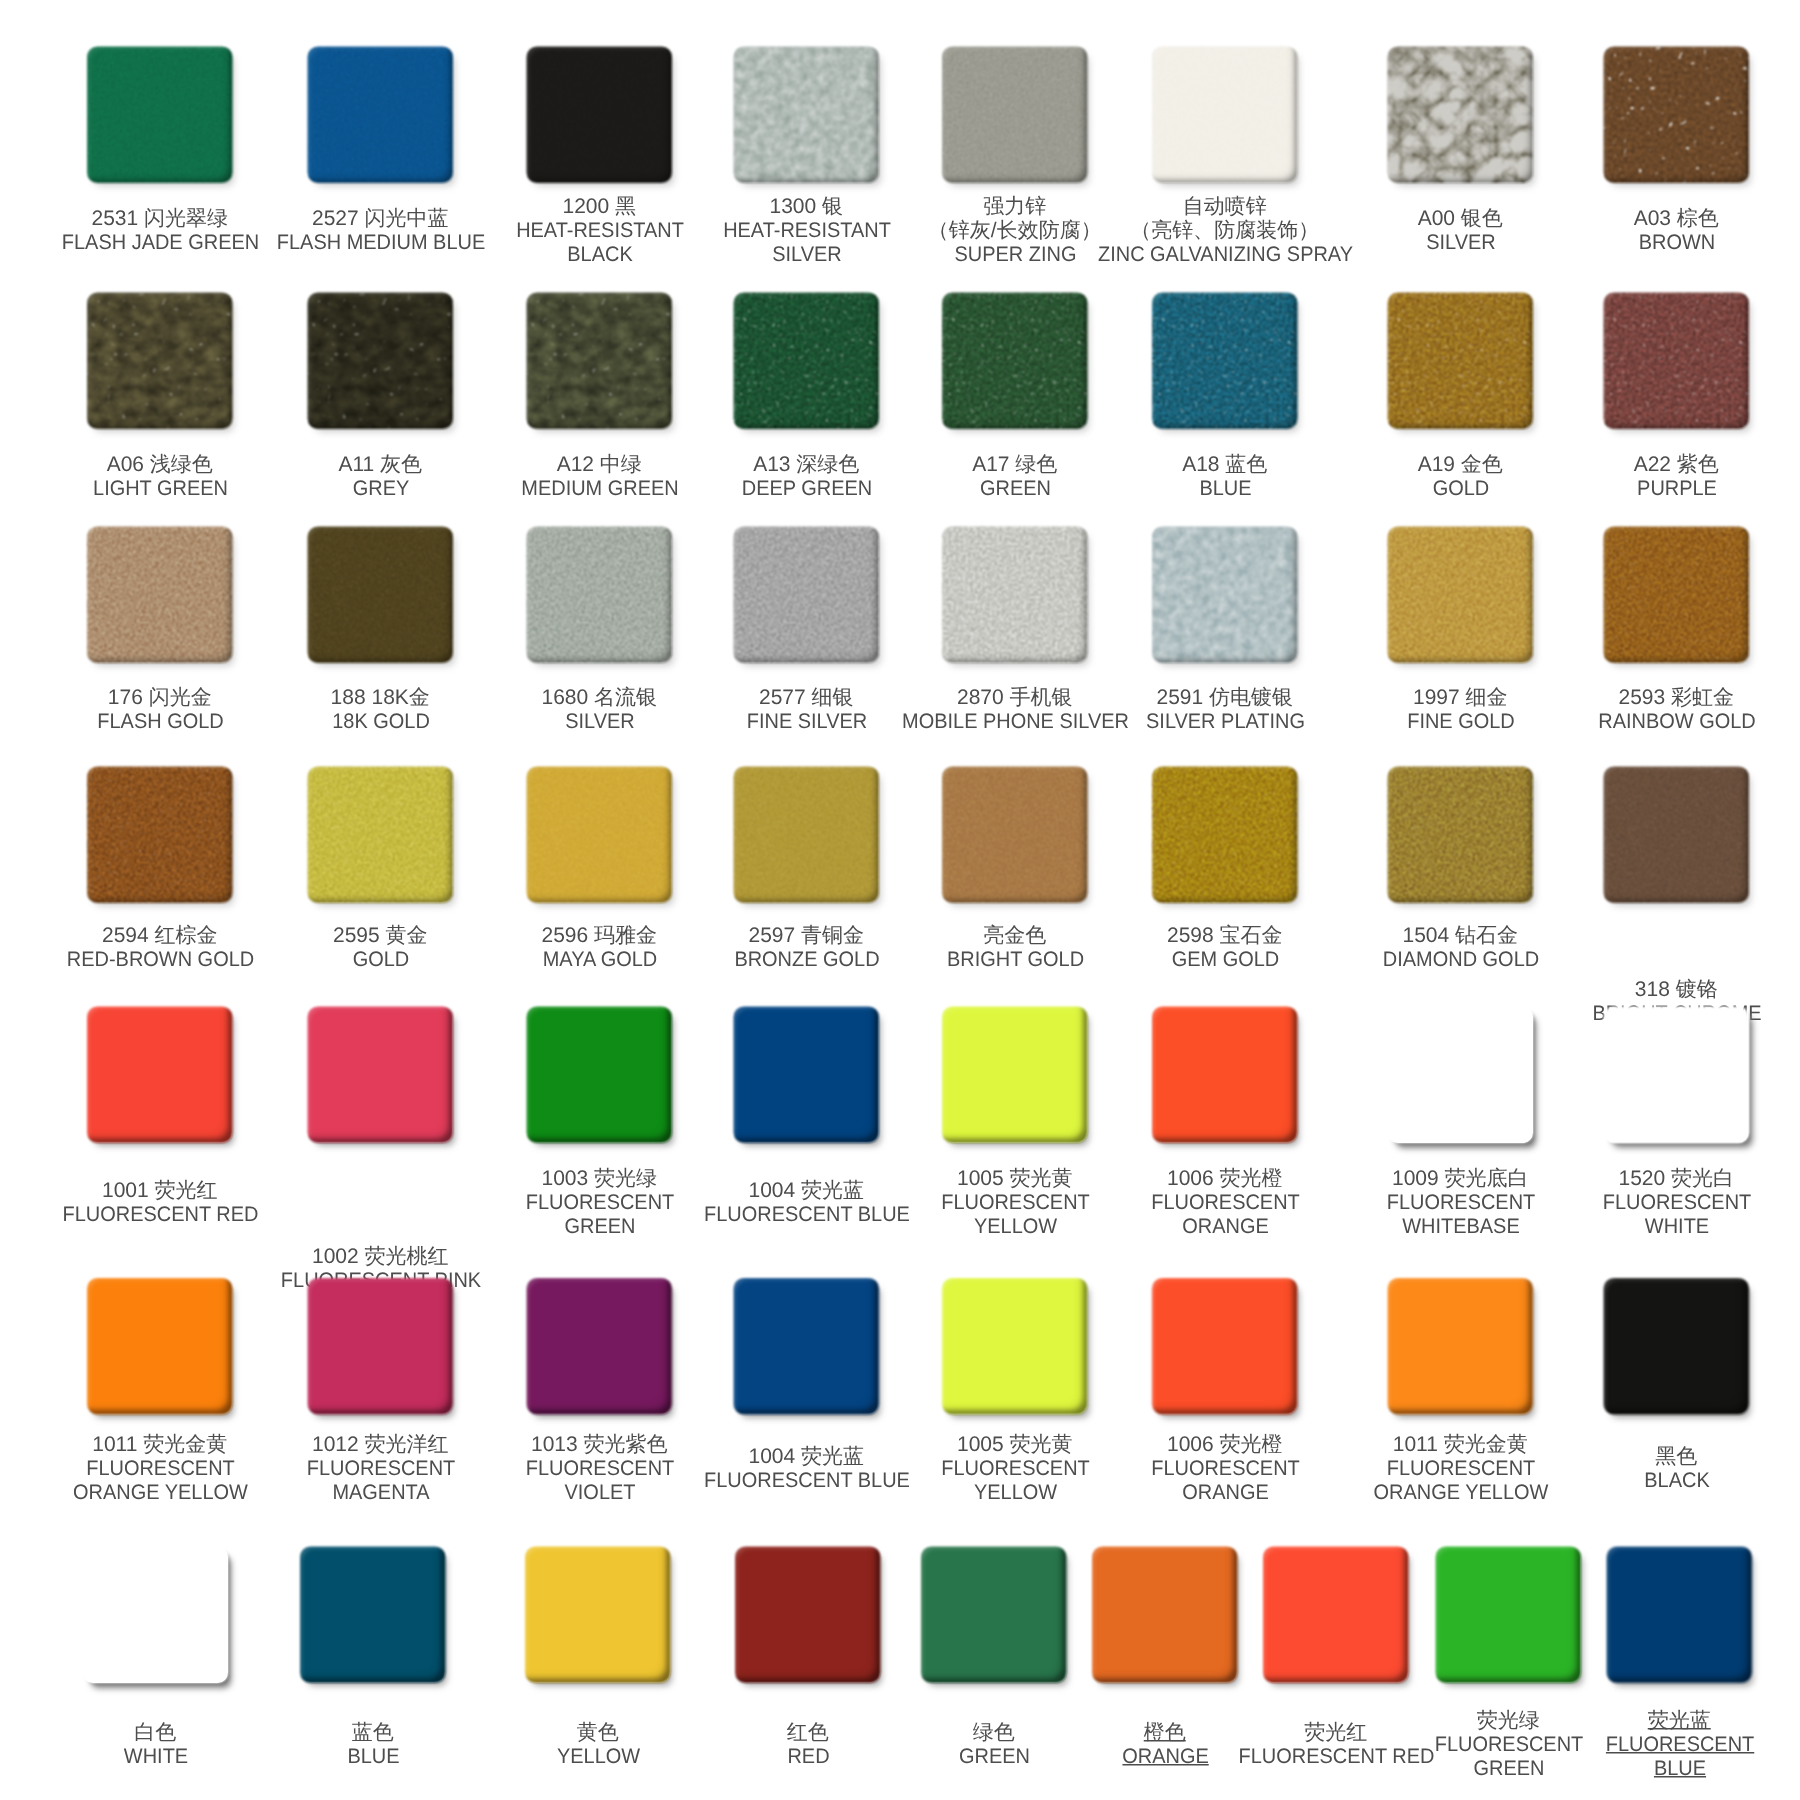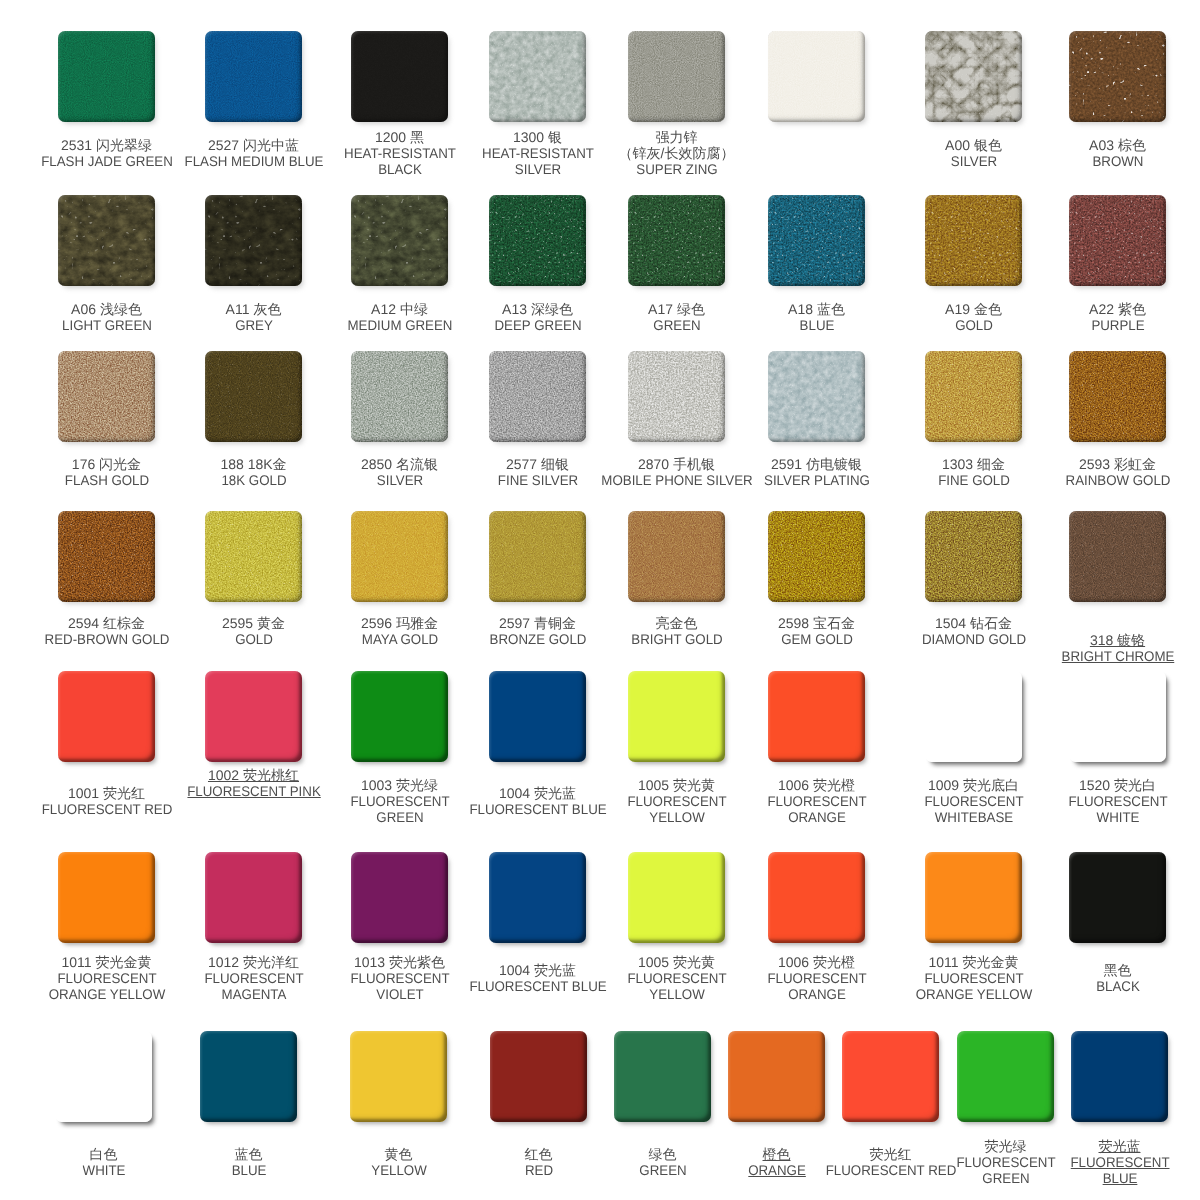--- a/index.html
+++ b/index.html
@@ -221,20 +221,25 @@
 <div class="swwrap" style="left:768px;top:31px;width:97px;height:91px;box-shadow:3px 4px 5px -2px rgba(150,150,150,.45);">
       <div class="sw" style="background: rgb(243, 240, 232);">
         <div class="texlayer" style="mix-blend-mode:overlay;opacity:0.32;">
           <svg xmlns="http://www.w3.org/2000/svg" preserveAspectRatio="none">
             <rect width="100%" height="100%" filter="url(#fGrain)"></rect>
           </svg>
         </div>
         <div class="bevel" style="box-shadow:inset -3px -3px 3px -1px rgba(0,0,0,.26),inset -6px -6px 6px -4px rgba(0,0,0,.16),inset 3px 3px 3px -2px rgba(255,255,255,.14);"></div>
       </div>
     </div>
+    <div class="lbl" style="left:816.5px;top:130px;transform:translateX(-50%);">
+      <span class="cn">自动喷锌</span>
+      <span class="cn">（亮锌、防腐装饰）</span>
+      <span class="en">ZINC GALVANIZING SPRAY</span>
+    </div>
 <div class="swwrap" style="left:925px;top:31px;width:97px;height:91px;box-shadow:3px 4px 5px -2px rgba(150,150,150,.45);">
       <div class="sw" style="background: rgb(145, 142, 129);">
         <div class="texlayer" style="mix-blend-mode:overlay;opacity:0.55;">
           <svg xmlns="http://www.w3.org/2000/svg" preserveAspectRatio="none">
             <rect width="100%" height="100%" filter="url(#fCrackle)"></rect>
           </svg>
         </div>
         <div class="texlayer" style="opacity:0.25;">
           <svg xmlns="http://www.w3.org/2000/svg" preserveAspectRatio="none">
             <rect width="100%" height="100%" filter="url(#fFlecksFine)"></rect>
@@ -465,21 +470,21 @@
         </div>
         <div class="texlayer" style="opacity:0.42;">
           <svg xmlns="http://www.w3.org/2000/svg" preserveAspectRatio="none">
             <rect width="100%" height="100%" filter="url(#fFlecksFine)"></rect>
           </svg>
         </div>
         <div class="bevel" style="box-shadow:inset -3px -3px 3px -1px rgba(0,0,0,.26),inset -6px -6px 6px -4px rgba(0,0,0,.16),inset 3px 3px 3px -2px rgba(255,255,255,.14);"></div>
       </div>
     </div>
     <div class="lbl" style="left:399.5px;top:457px;transform:translateX(-50%);">
-      <span class="cn">2850 名流银</span>
+      <span class="cn">1680 名流银</span>
       <span class="en">SILVER</span>
     </div>
 <div class="swwrap" style="left:489px;top:351px;width:97px;height:91px;box-shadow:3px 4px 5px -2px rgba(150,150,150,.45);">
       <div class="sw" style="background: rgb(165, 165, 165);">
         <div class="texlayer" style="mix-blend-mode:overlay;opacity:0.48;">
           <svg xmlns="http://www.w3.org/2000/svg" preserveAspectRatio="none">
             <rect width="100%" height="100%" filter="url(#fMetal)"></rect>
           </svg>
         </div>
         <div class="texlayer" style="opacity:0.42;">
@@ -541,21 +546,21 @@
         </div>
         <div class="texlayer" style="opacity:0.42;">
           <svg xmlns="http://www.w3.org/2000/svg" preserveAspectRatio="none">
             <rect width="100%" height="100%" filter="url(#fFlecksFine)"></rect>
           </svg>
         </div>
         <div class="bevel" style="box-shadow:inset -3px -3px 3px -1px rgba(0,0,0,.26),inset -6px -6px 6px -4px rgba(0,0,0,.16),inset 3px 3px 3px -2px rgba(255,255,255,.14);"></div>
       </div>
     </div>
     <div class="lbl" style="left:973.5px;top:457px;transform:translateX(-50%);">
-      <span class="cn">1303 细金</span>
+      <span class="cn">1997 细金</span>
       <span class="en">FINE GOLD</span>
     </div>
 <div class="swwrap" style="left:1069px;top:351px;width:97px;height:91px;box-shadow:3px 4px 5px -2px rgba(150,150,150,.45);">
       <div class="sw" style="background: rgb(150, 96, 26);">
         <div class="texlayer" style="mix-blend-mode:overlay;opacity:0.48;">
           <svg xmlns="http://www.w3.org/2000/svg" preserveAspectRatio="none">
             <rect width="100%" height="100%" filter="url(#fMetal)"></rect>
           </svg>
         </div>
         <div class="texlayer" style="opacity:0.42;">
@@ -711,39 +716,39 @@
           </svg>
         </div>
         <div class="texlayer" style="opacity:0.18;">
           <svg xmlns="http://www.w3.org/2000/svg" preserveAspectRatio="none">
             <rect width="100%" height="100%" filter="url(#fFlecksFine)"></rect>
           </svg>
         </div>
         <div class="bevel" style="box-shadow:inset -3px -3px 3px -1px rgba(0,0,0,.26),inset -6px -6px 6px -4px rgba(0,0,0,.16),inset 3px 3px 3px -2px rgba(255,255,255,.14);"></div>
       </div>
     </div>
-    <div class="lbl" style="left:1117.5px;top:633px;transform:translateX(-50%);text-decoration:underline;">
+    <div class="lbl" style="left:1117.5px;top:652px;transform:translateX(-50%);">
       <span class="cn">318 镀铬</span>
       <span class="en">BRIGHT CHROME</span>
     </div>
 <div class="swwrap" style="left:58px;top:671px;width:97px;height:91px;box-shadow:3px 4px 4px -2px rgba(110,110,110,.55);">
       <div class="sw" style="background: rgb(247, 68, 52);">
         <div class="bevel" style="box-shadow:inset -4px -4px 3px -1px rgba(0,0,0,.34),inset -7px -7px 7px -5px rgba(0,0,0,.22),inset 3px 3px 3px -2px rgba(255,255,255,.20);"></div>
       </div>
     </div>
     <div class="lbl" style="left:106.5px;top:786px;transform:translateX(-50%);">
       <span class="cn">1001 荧光红</span>
       <span class="en">FLUORESCENT RED</span>
     </div>
 <div class="swwrap" style="left:205px;top:671px;width:97px;height:91px;box-shadow:3px 4px 4px -2px rgba(110,110,110,.55);">
       <div class="sw" style="background: rgb(226, 60, 90);">
         <div class="bevel" style="box-shadow:inset -4px -4px 3px -1px rgba(0,0,0,.34),inset -7px -7px 7px -5px rgba(0,0,0,.22),inset 3px 3px 3px -2px rgba(255,255,255,.20);"></div>
       </div>
     </div>
-    <div class="lbl" style="left:253.5px;top:768px;transform:translateX(-50%);text-decoration:underline;">
+    <div class="lbl" style="left:253.5px;top:830px;transform:translateX(-50%);">
       <span class="cn">1002 荧光桃红</span>
       <span class="en">FLUORESCENT PINK</span>
     </div>
 <div class="swwrap" style="left:351px;top:671px;width:97px;height:91px;box-shadow:3px 4px 4px -2px rgba(110,110,110,.55);">
       <div class="sw" style="background: rgb(14, 140, 21);">
         <div class="bevel" style="box-shadow:inset -4px -4px 3px -1px rgba(0,0,0,.34),inset -7px -7px 7px -5px rgba(0,0,0,.22),inset 3px 3px 3px -2px rgba(255,255,255,.20);"></div>
       </div>
     </div>
     <div class="lbl" style="left:399.5px;top:778px;transform:translateX(-50%);">
       <span class="cn">1003 荧光绿</span>

